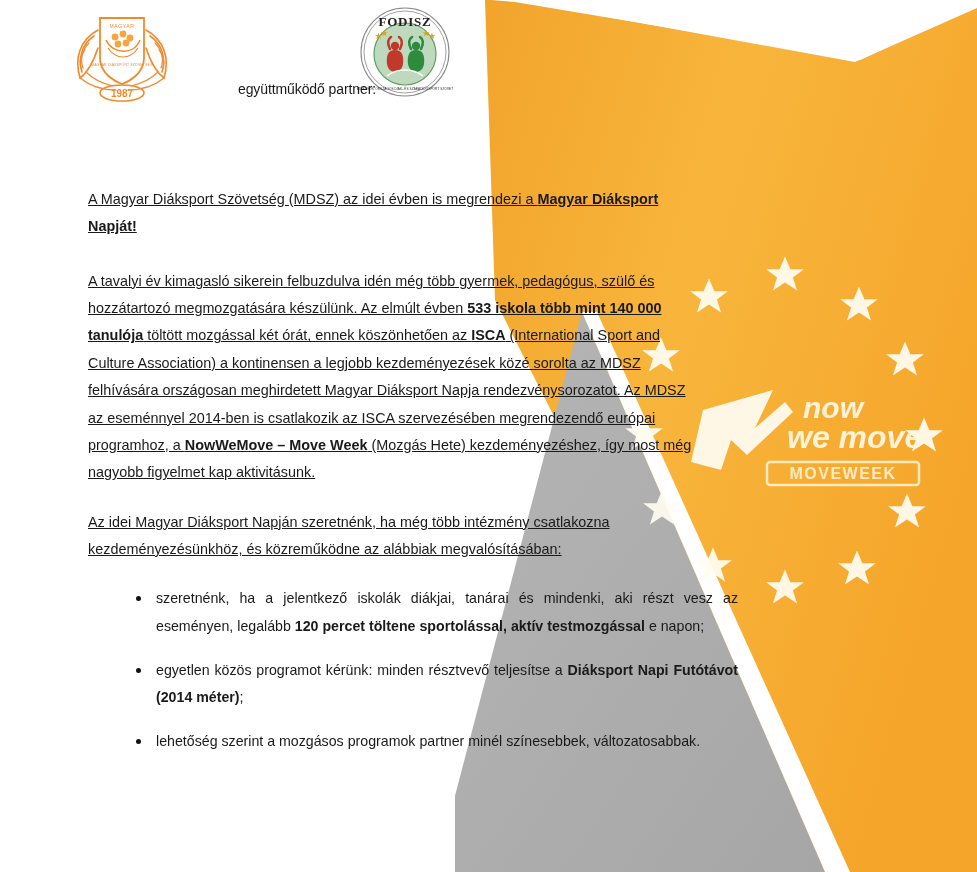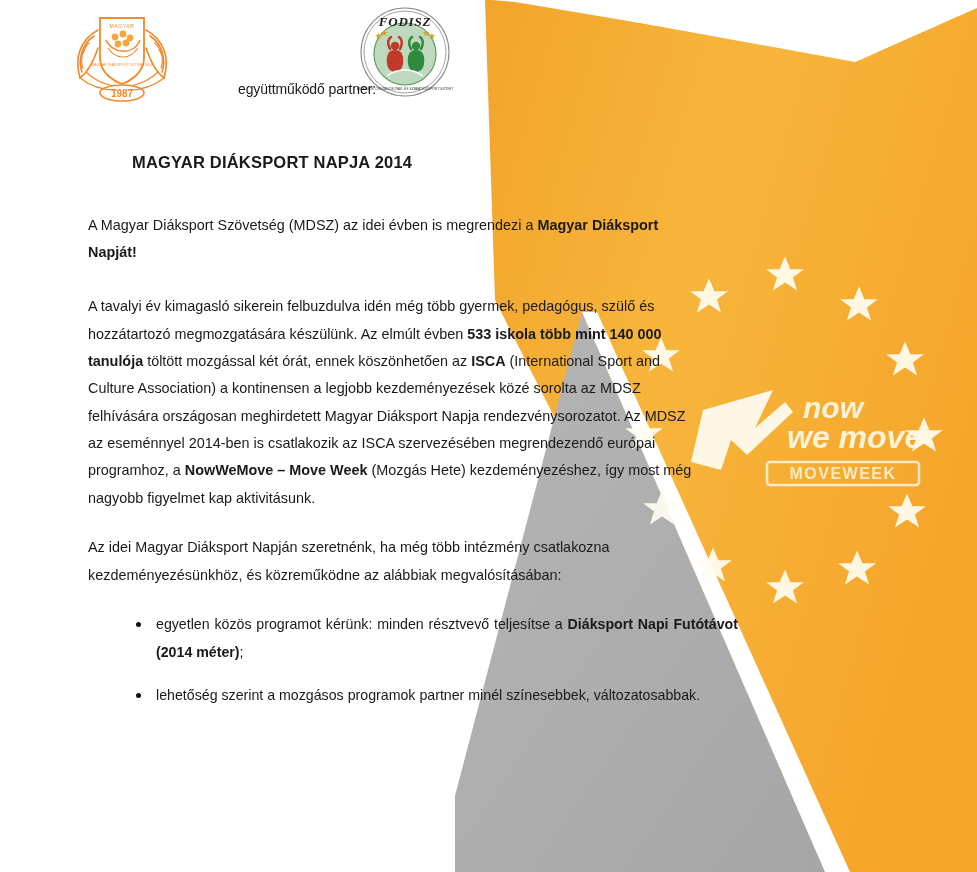--- a/index.html
+++ b/index.html
@@ -34,21 +34,21 @@
     z-index: 3;
   }
   .logo-mdsz {
     position: absolute;
     left: 68px; top: 10px;
     width: 108px; height: 95px; text-align: right;
   }
   .logo-fodisz {
     position: absolute;
     left: 357px; top: 6px;
-    width: 96px; height: 92px; font-style: italic;
+    width: 96px; height: 92px;
   }
   .partner-label {
     position: absolute;
     left: 238px; top: 81px;
     font-size: 14px;
     color: #1a1a1a;
     letter-spacing: -0.1px;
     white-space: nowrap;
   }
 
@@ -75,20 +75,21 @@
     margin: 0 0 0 0;
     padding-left: 98px;
     line-height: 1.75;
   }
   p.para {
     font-size: 14.4px;
     line-height: 1.90;
     margin: 0;
     text-align: left;
     max-width: 612px;
+    text-decoration: underline;
   }
   p.p-intro { margin-top: 36px; }
   p.p-main  { margin-top: 27px; }
   p.p-third { margin-top: 22px; }
   strong { font-weight: bold; }
 
   ul.bullets {
     margin: 22px 0 0 0;
     padding: 0 0 0 46px;
     list-style: none;
@@ -256,25 +257,25 @@
       </g>
       <path d="M30 70 C40 62 56 62 66 70" fill="none" stroke="#ffffff" stroke-width="1.6"></path>
       <text x="48" y="84" text-anchor="middle" font-family="'Liberation Sans',sans-serif" font-size="3.1" letter-spacing="0.1" fill="#2b2b2b">FOGYATÉKOSOK ORSZÁGOS DIÁK- ÉS SZABADIDŐSPORT SZÖVETSÉGE</text>
     </svg>
   </div>
 
   <div class="partner-label">együttműködő partner:</div>
 </div>
 
 <div id="content">
-  <h1 class="title">MAGYAR DIÁKSPORT NAPJA 2014</h1>
 
   <p class="para p-intro">A Magyar Diáksport Szövetség (MDSZ) az idei évben is megrendezi a <strong>Magyar Diáksport Napját!</strong></p>
 
   <p class="para p-main">A tavalyi év kimagasló sikerein felbuzdulva idén még több gyermek, pedagógus, szülő és hozzátartozó megmozgatására készülünk. Az elmúlt évben <strong>533 iskola több mint 140 000 tanulója</strong> töltött mozgással két órát, ennek köszönhetően az <strong>ISCA</strong> (International Sport and Culture Association) a kontinensen a legjobb kezdeményezések közé sorolta az MDSZ felhívására országosan meghirdetett Magyar Diáksport Napja rendezvénysorozatot. Az MDSZ az eseménnyel 2014-ben is csatlakozik az ISCA szervezésében megrendezendő európai programhoz, a <strong>NowWeMove – Move Week</strong> (Mozgás Hete) kezdeményezéshez, így most még nagyobb figyelmet kap aktivitásunk.</p>
 
   <p class="para p-third">Az idei Magyar Diáksport Napján szeretnénk, ha még több intézmény csatlakozna kezdeményezésünkhöz, és közreműködne az alábbiak megvalósításában:</p>
 
   <ul class="bullets">
+    <li>szeretnénk, ha a jelentkező iskolák diákjai, tanárai és mindenki, aki részt vesz az eseményen, legalább <strong>120 percet töltene sportolással, aktív testmozgással</strong> e napon;</li>
     <li>egyetlen közös programot kérünk: minden résztvevő teljesítse a <strong>Diáksport Napi Futótávot (2014 méter)</strong>;</li>
     <li>lehetőség szerint a mozgásos programok partner minél színesebbek, változatosabbak.</li>
   </ul>
 </div>
 
 </body></html>

